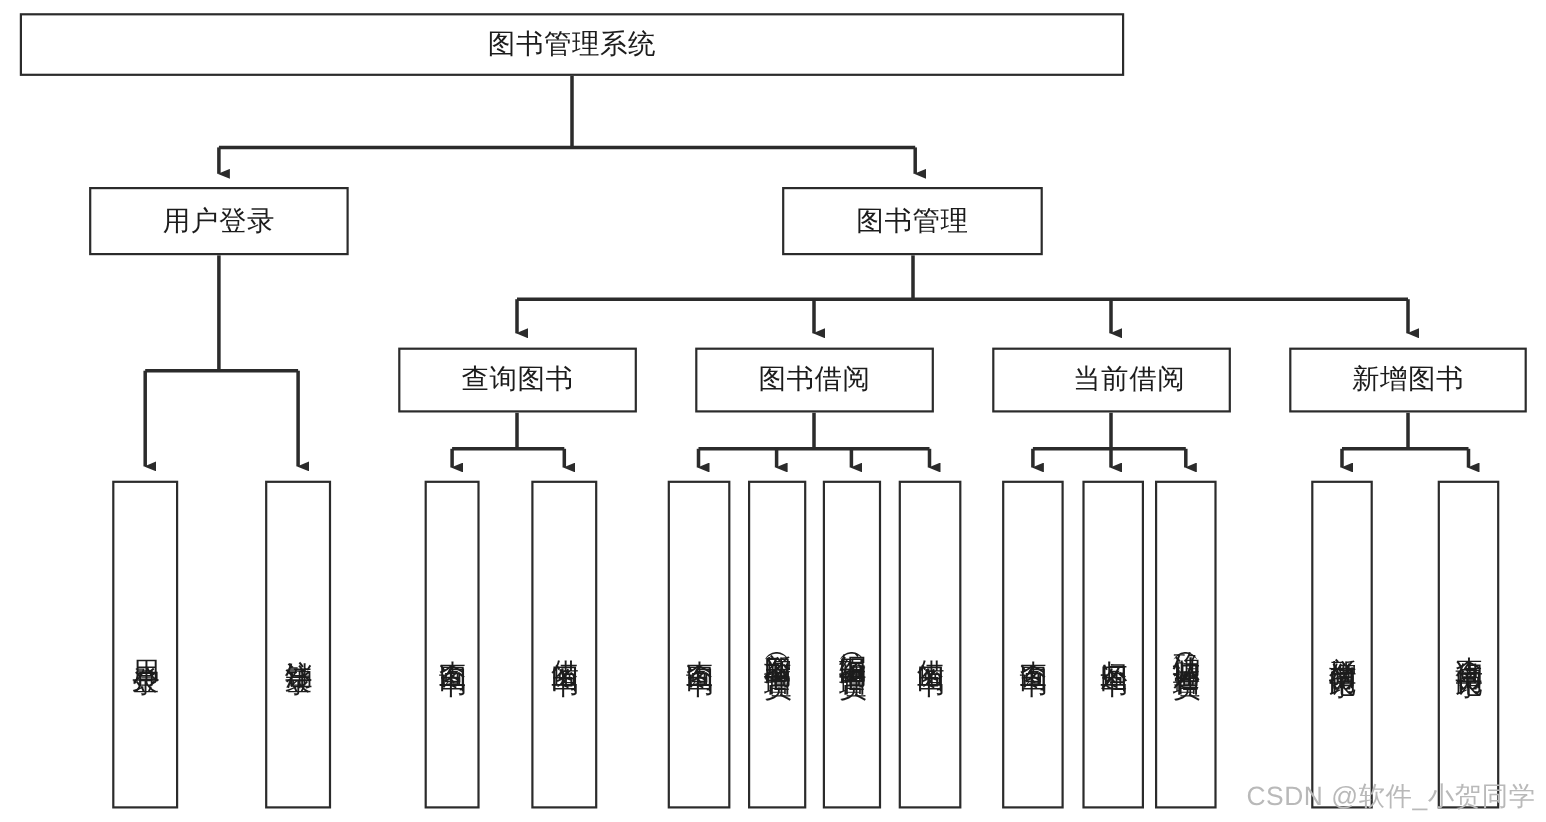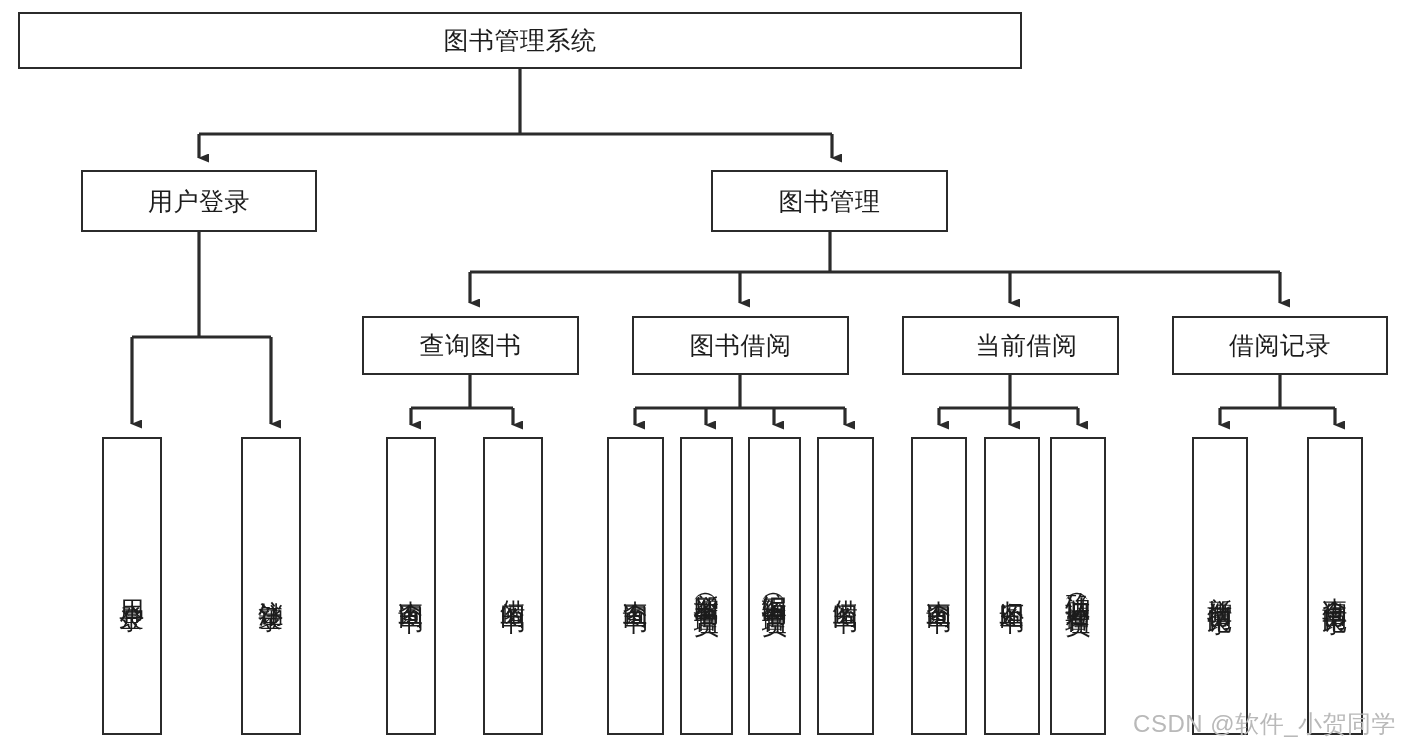--- a/index.html
+++ b/index.html
@@ -134,21 +134,21 @@
   <div class="node-box horiz" style="left: 362px; top: 316px; width: 217px; height: 59px;">
     <span class="node-label">查询图书</span>
   </div>
   <div class="node-box horiz" style="left: 632px; top: 316px; width: 217px; height: 59px;">
     <span class="node-label">图书借阅</span>
   </div>
   <div class="node-box horiz" style="left: 902px; top: 316px; width: 217px; height: 59px; padding-left: 32px;">
     <span class="node-label">当前借阅</span>
   </div>
   <div class="node-box horiz" style="left: 1172px; top: 316px; width: 216px; height: 59px;">
-    <span class="node-label">借阅记录</span>
+    <span class="node-label">新增图书</span>
   </div>
 
   <div class="node-box vert" style="left: 102px; top: 437px; width: 60px; height: 298px;">
     <span class="node-label">用户登录</span>
   </div>
   <div class="node-box vert" style="left: 241px; top: 437px; width: 60px; height: 298px;">
     <span class="node-label">注销登录</span>
   </div>
   <div class="node-box vert" style="left: 386px; top: 437px; width: 50px; height: 298px;">
     <span class="node-label">查询图书</span>

